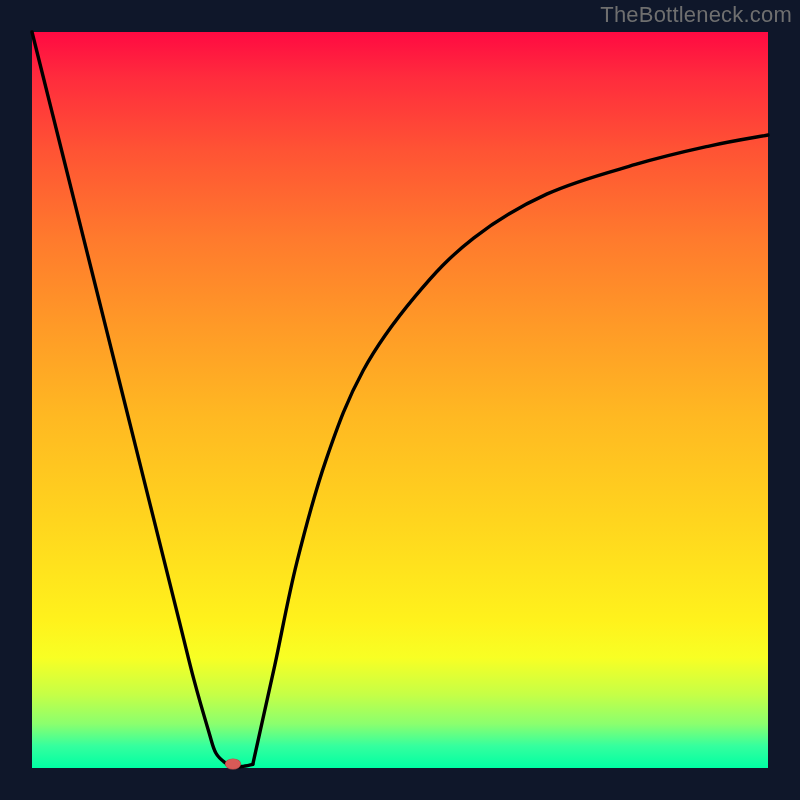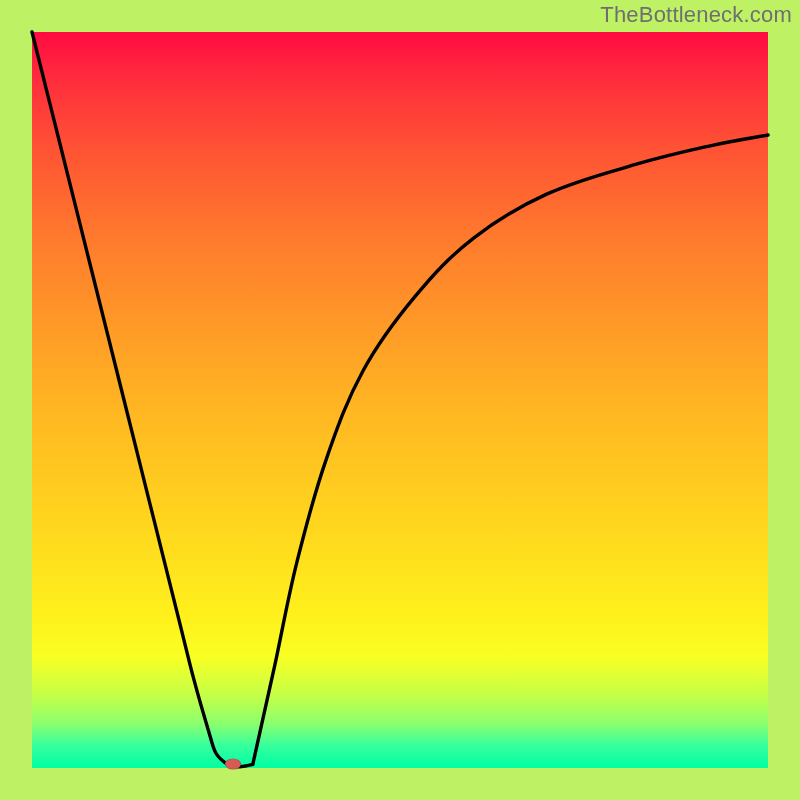--- a/index.html
+++ b/index.html
@@ -8,21 +8,21 @@
     width: 800px;
     height: 800px;
     background: #000;
     overflow: hidden;
     font-family: Arial, Helvetica, sans-serif;
   }
   .outer {
     position: relative;
     width: 800px;
     height: 800px;
-    background: #bef264;
+    background: #0f172a;
   }
   .source-label {
     position: absolute;
     top: 2px;
     right: 8px;
     color: #6f6f6f;
     font-size: 22px;
     font-weight: 500;
     letter-spacing: 0.2px;
   }

